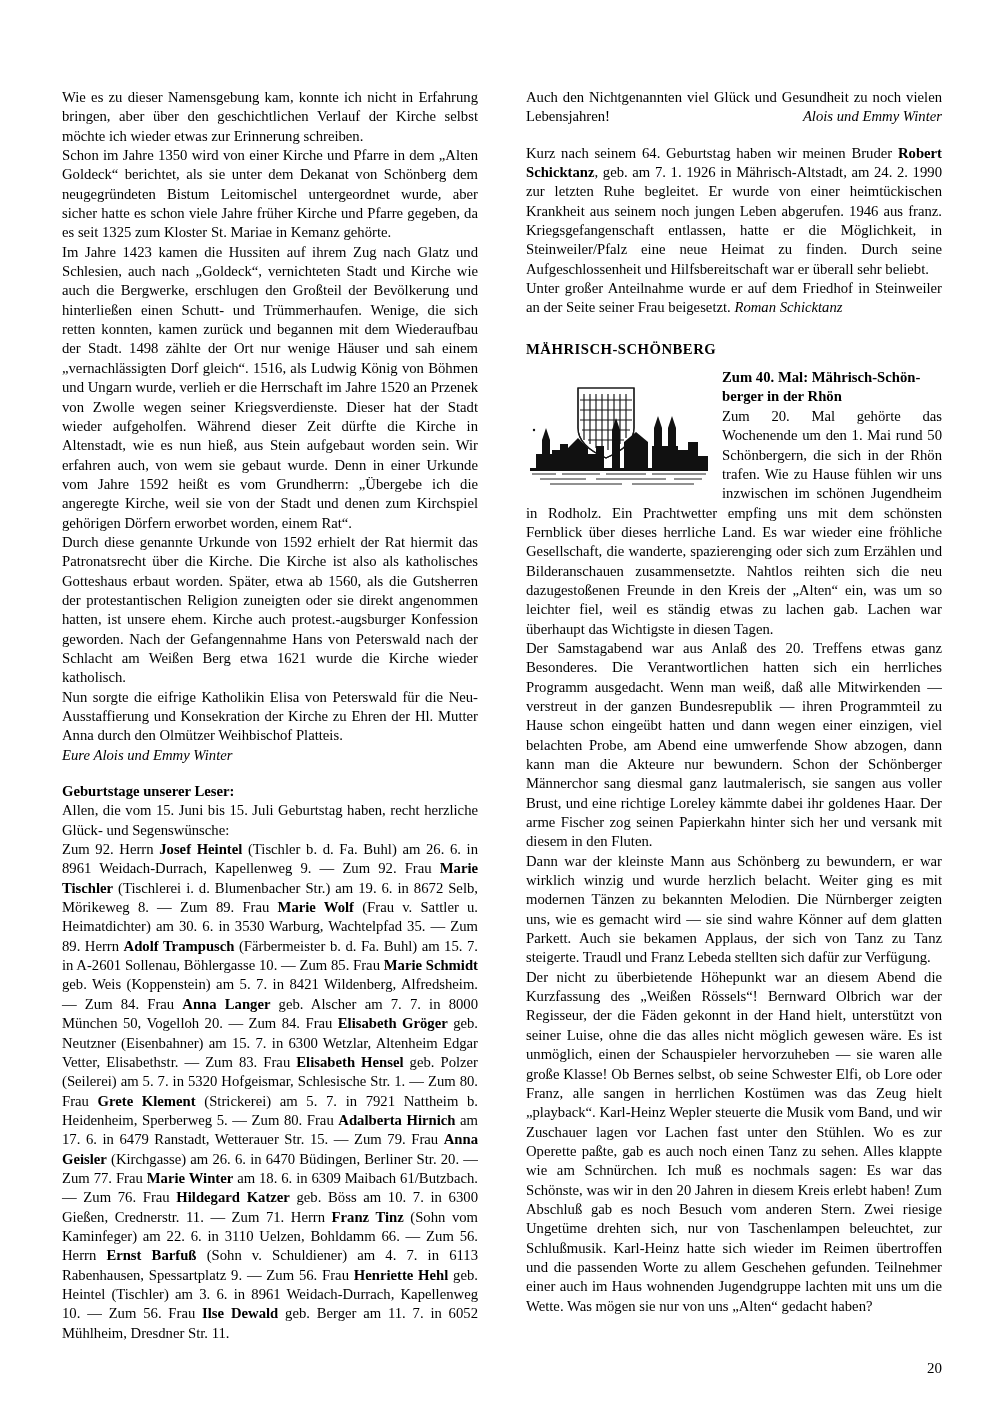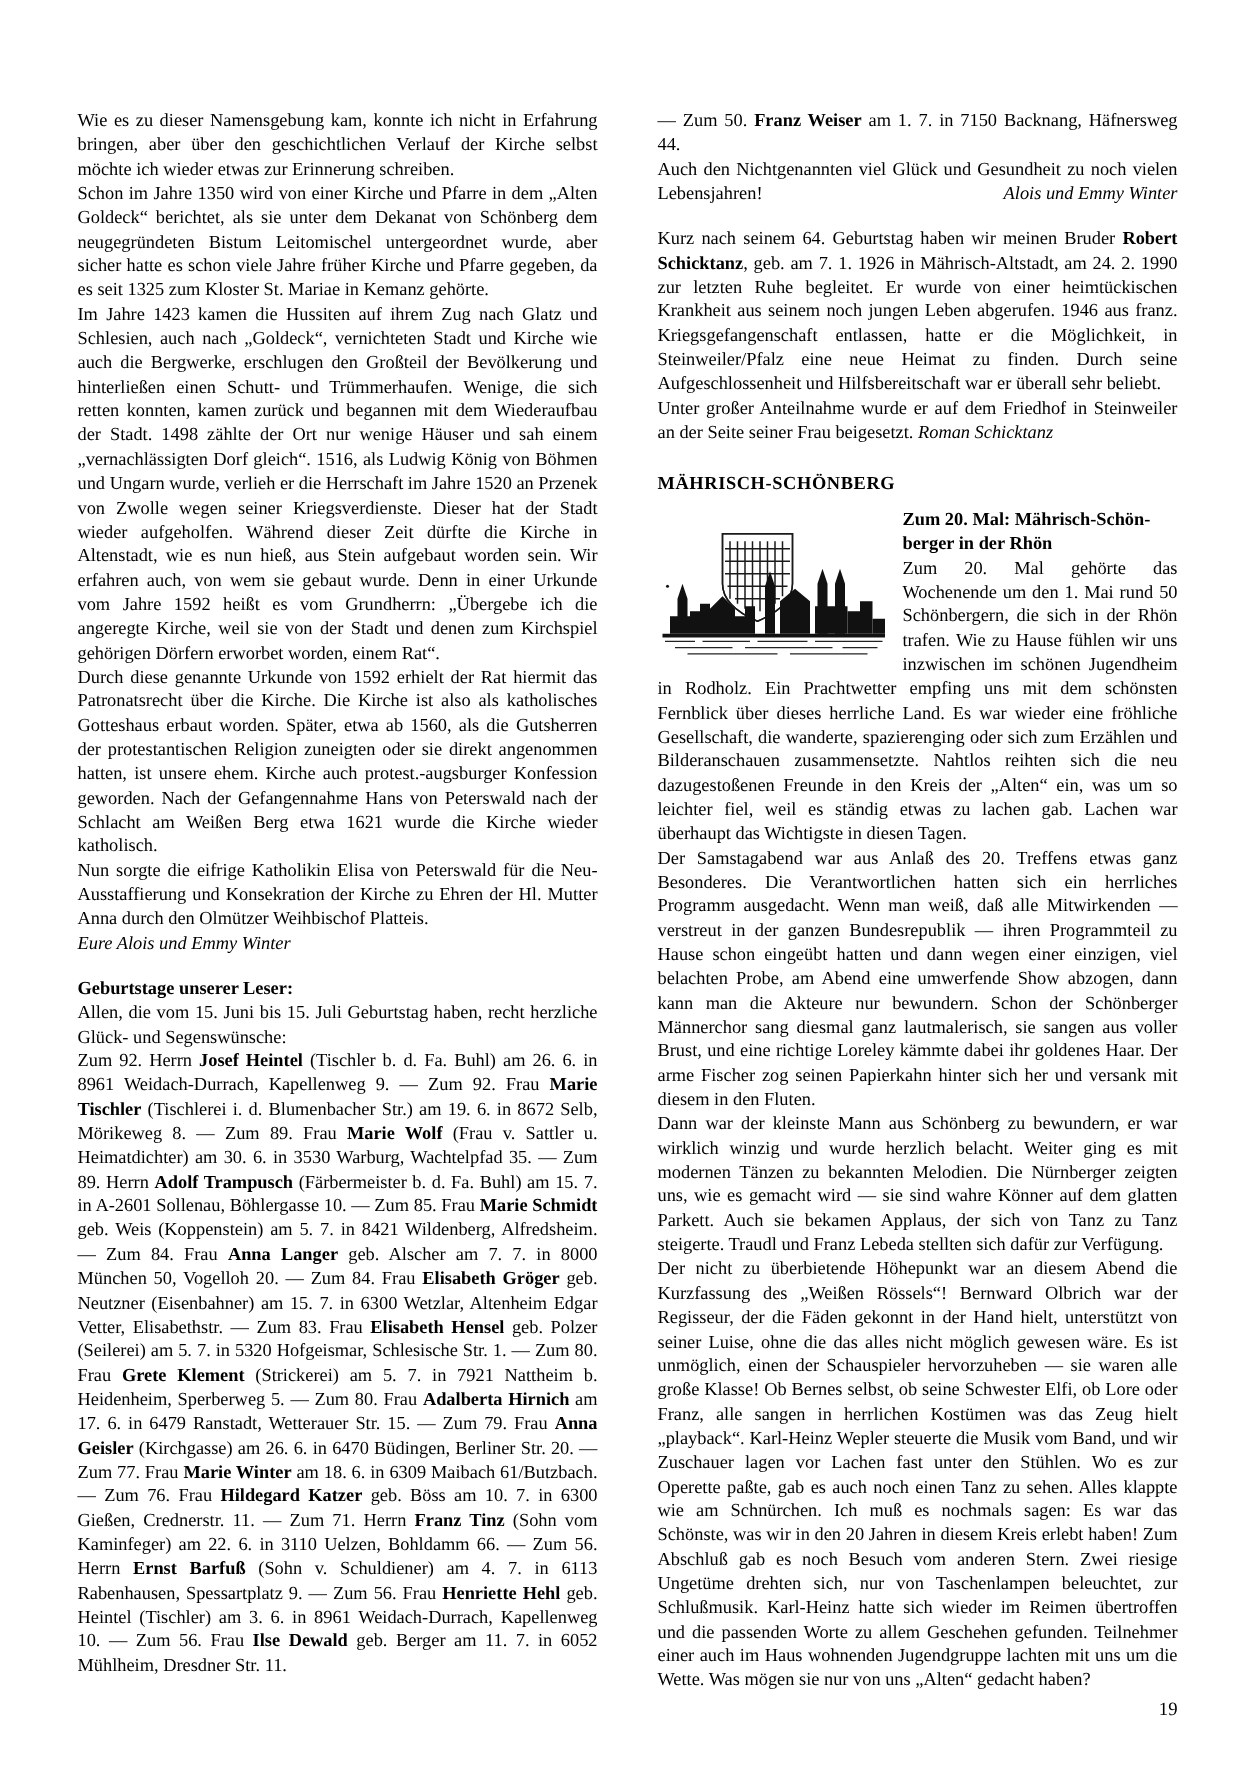--- a/index.html
+++ b/index.html
@@ -102,21 +102,20 @@
       <p>Durch diese genannte Urkunde von 1592 erhielt der Rat hiermit das Patronatsrecht über die Kirche. Die Kirche ist also als katholisches Gotteshaus erbaut worden. Später, etwa ab 1560, als die Gutsherren der protestantischen Religion zuneigten oder sie direkt angenommen hatten, ist unsere ehem. Kirche auch protest.-augsburger Konfession geworden. Nach der Gefangennahme Hans von Peterswald nach der Schlacht am Weißen Berg etwa 1621 wurde die Kirche wieder katholisch.</p>
       <p>Nun sorgte die eifrige Katholikin Elisa von Peterswald für die Neu-Ausstaffierung und Konsekration der Kirche zu Ehren der Hl. Mutter Anna durch den Olmützer Weihbischof Platteis.</p>
       <p class="sig">Eure Alois und Emmy Winter</p>
       <div class="spacer-md"></div>
       <p class="section-head">Geburtstage unserer Leser:</p>
       <p>Allen, die vom 15. Juni bis 15. Juli Geburtstag haben, recht herzliche Glück- und Segenswünsche:</p>
       <p id="birthday-list"><span>Zum 92. Herrn </span><b>Josef Heintel</b><span> (Tischler b. d. Fa. Buhl) am 26. 6. in 8961 Weidach-Durrach, Kapellenweg 9. — Zum 92. Frau </span><b>Marie Tischler</b><span> (Tischlerei i. d. Blumenbacher Str.) am 19. 6. in 8672 Selb, Mörikeweg 8. — Zum 89. Frau </span><b>Marie Wolf</b><span> (Frau v. Sattler u. Heimatdichter) am 30. 6. in 3530 Warburg, Wachtelpfad 35. — Zum 89. Herrn </span><b>Adolf Trampusch</b><span> (Färbermeister b. d. Fa. Buhl) am 15. 7. in A-2601 Sollenau, Böhlergasse 10. — Zum 85. Frau </span><b>Marie Schmidt</b><span> geb. Weis (Koppenstein) am 5. 7. in 8421 Wildenberg, Alfredsheim. — Zum 84. Frau </span><b>Anna Langer</b><span> geb. Alscher am 7. 7. in 8000 München 50, Vogelloh 20. — Zum 84. Frau </span><b>Elisabeth Gröger</b><span> geb. Neutzner (Eisenbahner) am 15. 7. in 6300 Wetzlar, Altenheim Edgar Vetter, Elisabethstr. — Zum 83. Frau </span><b>Elisabeth Hensel</b><span> geb. Polzer (Seilerei) am 5. 7. in 5320 Hofgeismar, Schlesische Str. 1. — Zum 80. Frau </span><b>Grete Klement</b><span> (Strickerei) am 5. 7. in 7921 Nattheim b. Heidenheim, Sperberweg 5. — Zum 80. Frau </span><b>Adalberta Hirnich</b><span> am 17. 6. in 6479 Ranstadt, Wetterauer Str. 15. — Zum 79. Frau </span><b>Anna Geisler</b><span> (Kirchgasse) am 26. 6. in 6470 Büdingen, Berliner Str. 20. — Zum 77. Frau </span><b>Marie Winter</b><span> am 18. 6. in 6309 Maibach 61/Butzbach. — Zum 76. Frau </span><b>Hildegard Katzer</b><span> geb. Böss am 10. 7. in 6300 Gießen, Crednerstr. 11. — Zum 71. Herrn </span><b>Franz Tinz</b><span> (Sohn vom Kaminfeger) am 22. 6. in 3110 Uelzen, Bohldamm 66. — Zum 56. Herrn </span><b>Ernst Barfuß</b><span> (Sohn v. Schuldiener) am 4. 7. in 6113 Rabenhausen, Spessartplatz 9. — Zum 56. Frau </span><b>Henriette Hehl</b><span> geb. Heintel (Tischler) am 3. 6. in 8961 Weidach-Durrach, Kapellenweg 10. — Zum 56. Frau </span><b>Ilse Dewald</b><span> geb. Berger am 11. 7. in 6052 Mühlheim, Dresdner Str. 11.</span></p>
     </div>
 
     <div class="col">
-      <p id="rc-top"><span>— Zum 50. </span><b>Franz Weiser</b><span> am 1. 7. in 7150 Backnang, Häfnersweg 44.</span></p>
       <p><span>Auch den Nichtgenannten viel Glück und Gesundheit zu noch vielen Lebensjahren!</span> <span class="sig-inline" style="float:right">Alois und Emmy Winter</span></p>
       <div class="spacer-md" style="clear:both"></div>
       <p id="obituary"><span>Kurz nach seinem 64. Geburtstag haben wir meinen Bruder </span><b>Robert Schicktanz</b><span>, geb. am 7. 1. 1926 in Mährisch-Altstadt, am 24. 2. 1990 zur letzten Ruhe begleitet. Er wurde von einer heimtückischen Krankheit aus seinem noch jungen Leben abgerufen. 1946 aus franz. Kriegsgefangenschaft entlassen, hatte er die Möglichkeit, in Steinweiler/Pfalz eine neue Heimat zu finden. Durch seine Aufgeschlossenheit und Hilfsbereitschaft war er überall sehr beliebt.</span></p>
       <p><span>Unter großer Anteilnahme wurde er auf dem Friedhof in Steinweiler an der Seite seiner Frau beigesetzt.</span> <span class="sig-inline">Roman Schicktanz</span></p>
       <div class="spacer-lg"></div>
       <p class="center-head">MÄHRISCH-SCHÖNBERG</p>
       <div class="spacer-sm"></div>
 
       <div class="illus-wrap">
         <svg class="illus" viewBox="0 0 186 122" xmlns="http://www.w3.org/2000/svg">
@@ -171,23 +170,23 @@
             <line x1="70" y1="109" x2="140" y2="109"></line>
             <line x1="148" y1="109" x2="176" y2="109"></line>
             <line x1="24" y1="114" x2="96" y2="114"></line>
             <line x1="106" y1="114" x2="168" y2="114"></line>
           </g>
 
           <circle cx="8" cy="60" r="1.2" fill="#111111"></circle>
         </svg>
       </div>
 
-      <p><span class="sub-head">Zum 20. Mal: Mährisch-Schön-</span><br><span class="sub-head">berger in der Rhön</span></p>
+      <p><span class="sub-head">Zum 40. Mal: Mährisch-Schön-</span><br><span class="sub-head">berger in der Rhön</span></p>
       <p>Zum 20. Mal gehörte das Wochenende um den 1. Mai rund 50 Schönbergern, die sich in der Rhön trafen. Wie zu Hause fühlen wir uns inzwischen im schönen Jugendheim in Rodholz. Ein Prachtwetter empfing uns mit dem schönsten Fernblick über dieses herrliche Land. Es war wieder eine fröhliche Gesellschaft, die wanderte, spazierenging oder sich zum Erzählen und Bilderanschauen zusammensetzte. Nahtlos reihten sich die neu dazugestoßenen Freunde in den Kreis der „Alten“ ein, was um so leichter fiel, weil es ständig etwas zu lachen gab. Lachen war überhaupt das Wichtigste in diesen Tagen.</p>
       <p>Der Samstagabend war aus Anlaß des 20. Treffens etwas ganz Besonderes. Die Verantwortlichen hatten sich ein herrliches Programm ausgedacht. Wenn man weiß, daß alle Mitwirkenden — verstreut in der ganzen Bundesrepublik — ihren Programmteil zu Hause schon eingeübt hatten und dann wegen einer einzigen, viel belachten Probe, am Abend eine umwerfende Show abzogen, dann kann man die Akteure nur bewundern. Schon der Schönberger Männerchor sang diesmal ganz lautmalerisch, sie sangen aus voller Brust, und eine richtige Loreley kämmte dabei ihr goldenes Haar. Der arme Fischer zog seinen Papierkahn hinter sich her und versank mit diesem in den Fluten.</p>
       <p>Dann war der kleinste Mann aus Schönberg zu bewundern, er war wirklich winzig und wurde herzlich belacht. Weiter ging es mit modernen Tänzen zu bekannten Melodien. Die Nürnberger zeigten uns, wie es gemacht wird — sie sind wahre Könner auf dem glatten Parkett. Auch sie bekamen Applaus, der sich von Tanz zu Tanz steigerte. Traudl und Franz Lebeda stellten sich dafür zur Verfügung.</p>
       <p>Der nicht zu überbietende Höhepunkt war an diesem Abend die Kurzfassung des „Weißen Rössels“! Bernward Olbrich war der Regisseur, der die Fäden gekonnt in der Hand hielt, unterstützt von seiner Luise, ohne die das alles nicht möglich gewesen wäre. Es ist unmöglich, einen der Schauspieler hervorzuheben — sie waren alle große Klasse! Ob Bernes selbst, ob seine Schwester Elfi, ob Lore oder Franz, alle sangen in herrlichen Kostümen was das Zeug hielt „playback“. Karl-Heinz Wepler steuerte die Musik vom Band, und wir Zuschauer lagen vor Lachen fast unter den Stühlen. Wo es zur Operette paßte, gab es auch noch einen Tanz zu sehen. Alles klappte wie am Schnürchen. Ich muß es nochmals sagen: Es war das Schönste, was wir in den 20 Jahren in diesem Kreis erlebt haben! Zum Abschluß gab es noch Besuch vom anderen Stern. Zwei riesige Ungetüme drehten sich, nur von Taschenlampen beleuchtet, zur Schlußmusik. Karl-Heinz hatte sich wieder im Reimen übertroffen und die passenden Worte zu allem Geschehen gefunden. Teilnehmer einer auch im Haus wohnenden Jugendgruppe lachten mit uns um die Wette. Was mögen sie nur von uns „Alten“ gedacht haben?</p>
     </div>
 
   </div>
 
-  <div class="pageno">19</div>
+  <div class="pageno">20</div>
 </div>
 
 </body></html>

